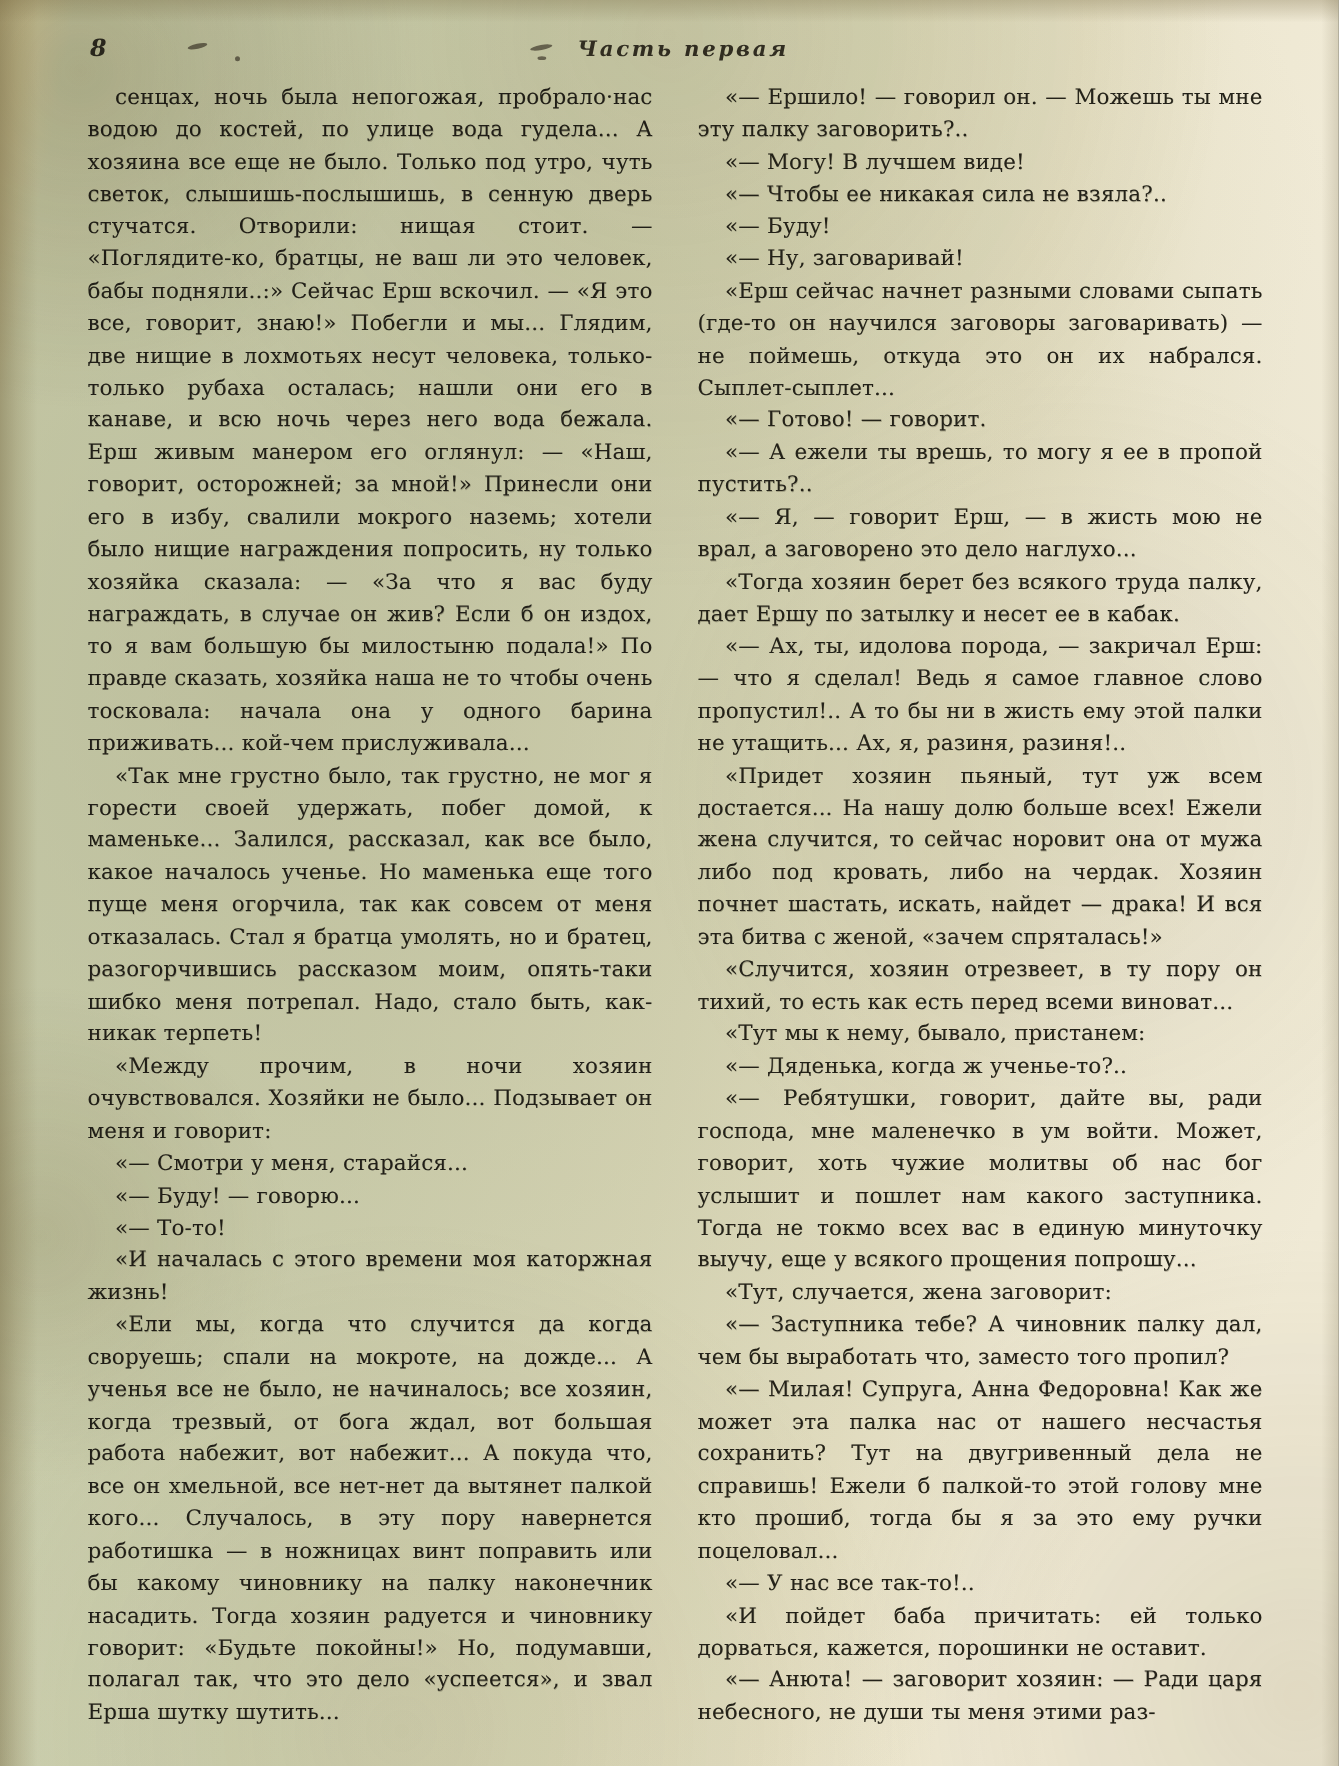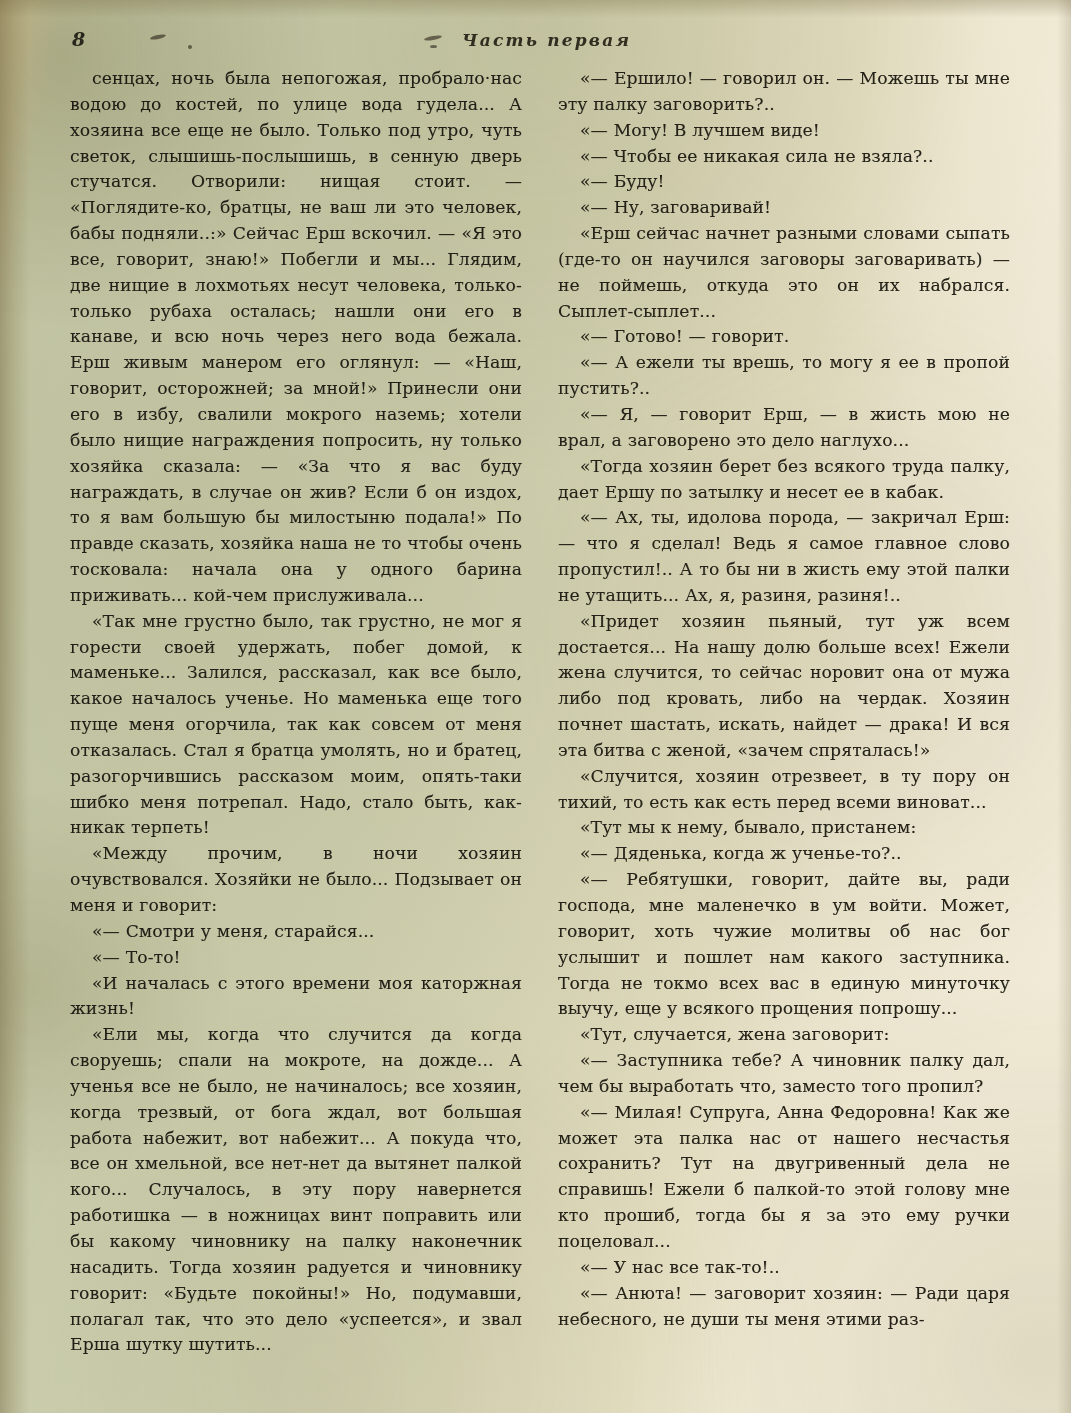--- a/index.html
+++ b/index.html
@@ -176,20 +176,21 @@
       <span class="runtitle">Часть первая</span>
     </div>
 
     <div class="columns">
 
       <div class="col col-left">
         <p class="para">сенцах, ночь была непогожая, пробрало·нас водою до костей, по улице вода гудела... А хозяина все еще не было. Только под утро, чуть светок, слышишь-послышишь, в сенную дверь стучатся. Отворили: нищая стоит. — «Поглядите-ко, братцы, не ваш ли это человек, бабы подняли..:» Сейчас Ерш вскочил. — «Я это все, говорит, знаю!» Побегли и мы... Глядим, две нищие в лохмотьях несут человека, только-только рубаха осталась; нашли они его в канаве, и всю ночь через него вода бежала. Ерш живым манером его оглянул: — «Наш, говорит, осторожней; за мной!» Принесли они его в избу, свалили мокрого наземь; хотели было нищие награждения попросить, ну только хозяйка сказала: — «За что я вас буду награждать, в случае он жив? Если б он издох, то я вам большую бы милостыню подала!» По правде сказать, хозяйка наша не то чтобы очень тосковала: начала она у одного барина приживать... кой-чем прислуживала...</p>
         <p class="para">«Так мне грустно было, так грустно, не мог я горести своей удержать, побег домой, к маменьке... Залился, рассказал, как все было, какое началось ученье. Но маменька еще того пуще меня огорчила, так как совсем от меня отказалась. Стал я братца умолять, но и братец, разогорчившись рассказом моим, опять-таки шибко меня потрепал. Надо, стало быть, как-никак терпеть!</p>
         <p class="para">«Между прочим, в ночи хозяин очувствовался. Хозяйки не было... Подзывает он меня и говорит:</p>
         <p class="para">«— Смотри у меня, старайся...</p>
+        <p class="para">«— Буду! — говорю...</p>
         <p class="para">«— То-то!</p>
         <p class="para">«И началась с этого времени моя каторжная жизнь!</p>
         <p class="para">«Ели мы, когда что случится да когда своруешь; спали на мокроте, на дожде... А ученья все не было, не начиналось; все хозяин, когда трезвый, от бога ждал, вот большая работа набежит, вот набежит... А покуда что, все он хмельной, все нет-нет да вытянет палкой кого... Случалось, в эту пору навернется работишка — в ножницах винт поправить или бы какому чиновнику на палку наконечник насадить. Тогда хозяин радуется и чиновнику говорит: «Будьте покойны!» Но, подумавши, полагал так, что это дело «успеется», и звал Ерша шутку шутить...</p>
       </div>
 
       <div class="col col-right">
         <p class="para">«— Ершило! — говорил он. — Можешь ты мне эту палку заговорить?..</p>
         <p class="para">«— Могу! В лучшем виде!</p>
         <p class="para">«— Чтобы ее никакая сила не взяла?..</p>
         <p class="para">«— Буду!</p>
@@ -202,20 +203,21 @@
         <p class="para">«— Ах, ты, идолова порода, — закричал Ерш: — что я сделал! Ведь я самое главное слово пропустил!.. А то бы ни в жисть ему этой палки не утащить... Ах, я, разиня, разиня!..</p>
         <p class="para">«Придет хозяин пьяный, тут уж всем достается... На нашу долю больше всех! Ежели жена случится, то сейчас норовит она от мужа либо под кровать, либо на чердак. Хозяин почнет шастать, искать, найдет — драка! И вся эта битва с женой, «зачем спряталась!»</p>
         <p class="para">«Случится, хозяин отрезвеет, в ту пору он тихий, то есть как есть перед всеми виноват...</p>
         <p class="para">«Тут мы к нему, бывало, пристанем:</p>
         <p class="para">«— Дяденька, когда ж ученье-то?..</p>
         <p class="para">«— Ребятушки, говорит, дайте вы, ради господа, мне маленечко в ум войти. Может, говорит, хоть чужие молитвы об нас бог услышит и пошлет нам какого заступника. Тогда не токмо всех вас в единую минуточку выучу, еще у всякого прощения попрошу...</p>
         <p class="para">«Тут, случается, жена заговорит:</p>
         <p class="para">«— Заступника тебе? А чиновник палку дал, чем бы выработать что, заместо того пропил?</p>
         <p class="para">«— Милая! Супруга, Анна Федоровна! Как же может эта палка нас от нашего несчастья сохранить? Тут на двугривенный дела не справишь! Ежели б палкой-то этой голову мне кто прошиб, тогда бы я за это ему ручки поцеловал...</p>
         <p class="para">«— У нас все так-то!..</p>
+        <p class="para">«И пойдет баба причитать: ей только дорваться, кажется, порошинки не оставит.</p>
         <p class="para">«— Анюта! — заговорит хозяин: — Ради царя небесного, не души ты меня этими раз-</p>
       </div>
 
     </div>
   </div>
 
   <div class="grain"></div>
   <div class="gutter-left"></div>
   <div class="gutter-right"></div>
   <div class="gutter-top"></div>

